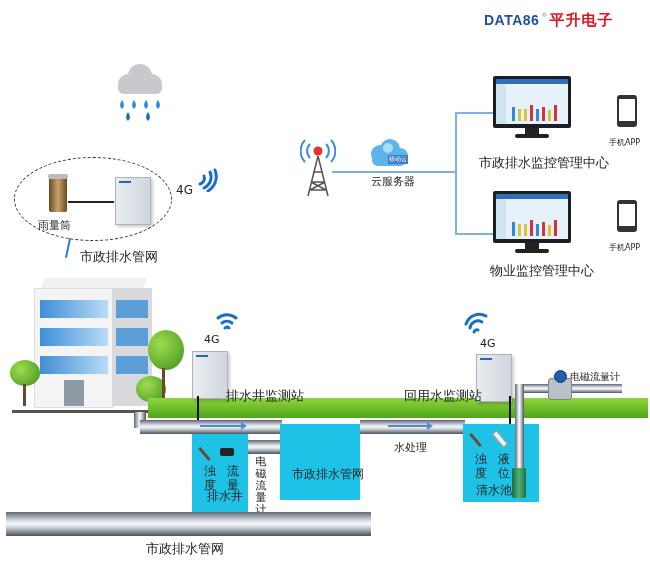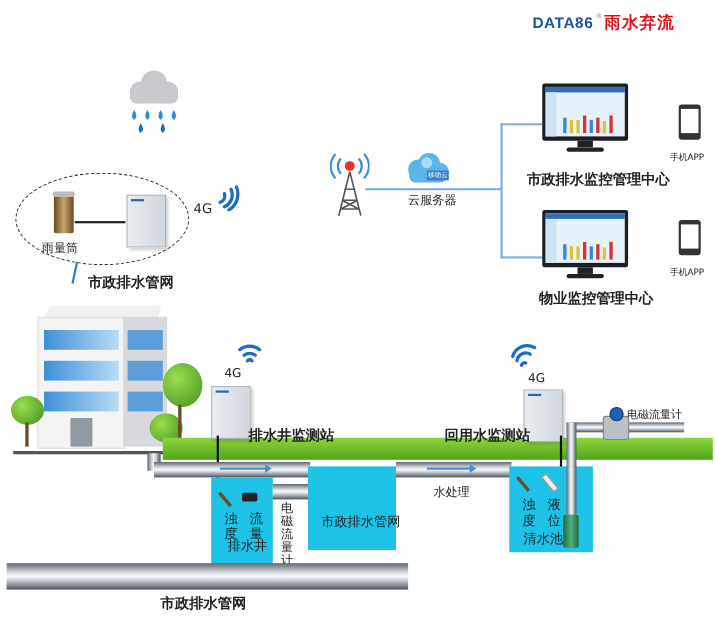--- a/index.html
+++ b/index.html
@@ -1,19 +1,19 @@
 <!DOCTYPE html>
 <html><head>
 <meta charset="utf-8">
 <style>
   html,body{margin:0;padding:0;background:#fff;}
   body{width:650px;height:567px;position:relative;overflow:hidden;font-family:"DejaVu Sans","Liberation Sans",sans-serif;color:#222;}
   .abs{position:absolute;}
   .lbl{position:absolute;font-size:12px;color:#222;white-space:nowrap;}
-  .lbl-md{font-size:13px;font-weight:bold;}
+  .lbl-md{font-size:13px;}
   .vlbl{position:absolute;font-size:12px;line-height:14px;width:14px;text-align:center;color:#222;}
   .pool{position:absolute;background:#1ec2e6;}
   .pipe-h{position:absolute;background:linear-gradient(#5e6670,#d6dbe0 35%,#f7f9fb 50%,#c9ced4 65%,#4a525b);}
   .pipe-v{position:absolute;background:linear-gradient(90deg,#5e6670,#d6dbe0 35%,#f7f9fb 50%,#c9ced4 65%,#4a525b);}
   .line-blue{position:absolute;background:#7fb0e0;}
   .cabinet{position:absolute;background:linear-gradient(90deg,#e9edf1,#cfd6dd);border:1px solid #aab3bb;box-shadow:2px 2px 3px rgba(0,0,0,.2);}
   .cabinet:before{content:"";position:absolute;left:3px;top:3px;width:12px;height:2px;background:#2a64b8;}
   .monitor{position:absolute;}
   .monitor .scr{position:absolute;left:0;top:0;background:#1b1e22;border-radius:2px;}
   .monitor .inner{position:absolute;background:#e7f1fa;}
@@ -24,21 +24,21 @@
   .arrow-line:after{content:"";position:absolute;right:-5px;top:-3px;border-left:6px solid #4e8ad6;border-top:4px solid transparent;border-bottom:4px solid transparent;}
   .tree{position:absolute;border-radius:50%;background:radial-gradient(circle at 35% 35%,#9ede4d,#3f8f1f);}
   .trunk{position:absolute;background:#6b4a2b;}
 </style>
 </head>
 <body>
 
 <div class="abs" style="left:484px;top:10px;height:20px;display:flex;align-items:flex-start;">
   <span style="font-family:'Liberation Sans',sans-serif;font-weight:bold;font-size:14px;color:#1f4fa3;letter-spacing:0.5px;line-height:20px;">DATA86</span>
   <span style="font-size:6px;color:#888;margin:0 2px;line-height:10px;">®</span>
-  <span style="font-family:'DejaVu Serif',serif;font-weight:bold;font-size:15px;color:#e0151c;line-height:20px;letter-spacing:1px;">雨水弃流</span>
+  <span style="font-family:'DejaVu Serif',serif;font-weight:bold;font-size:15px;color:#e0151c;line-height:20px;letter-spacing:1px;">平升电子</span>
 </div>
 
 <div class="abs" style="left:108px;top:62px;width:60px;height:70px;">
   <svg width="60" height="70" viewBox="0 0 60 70">
     <g fill="#c8c9cc">
       <circle cx="20" cy="22" r="10"></circle>
         <circle cx="32" cy="14" r="12"></circle>
         <circle cx="44" cy="22" r="10"></circle>
       <rect x="10" y="20" width="44" height="12" rx="6"></rect>
     </g>

